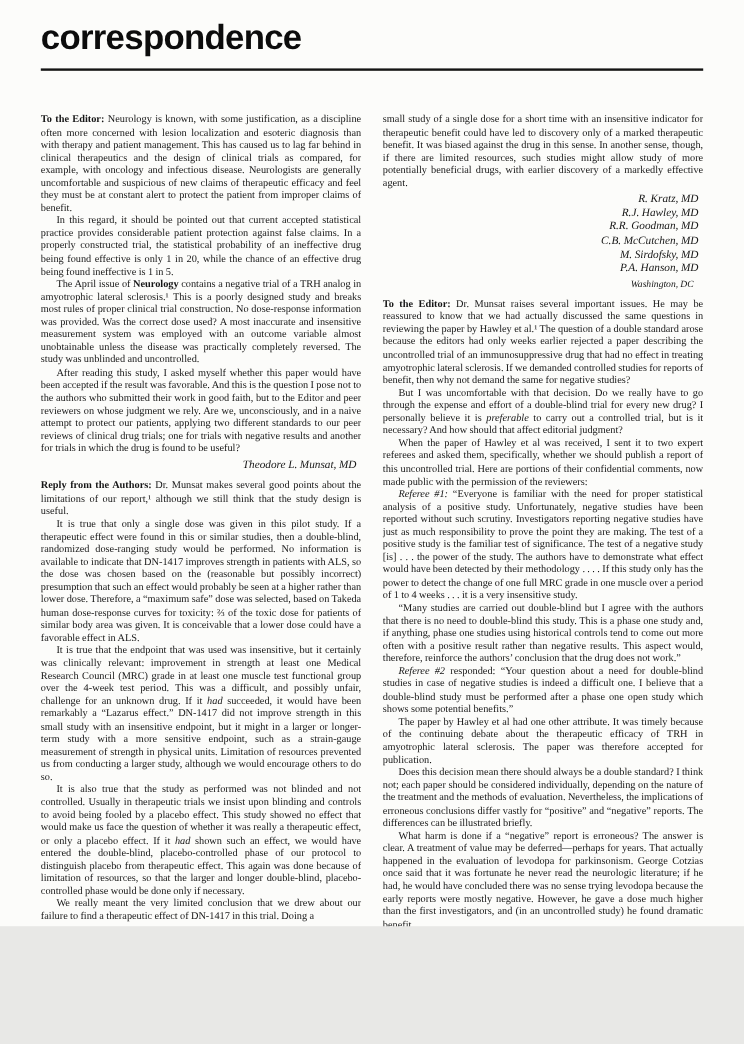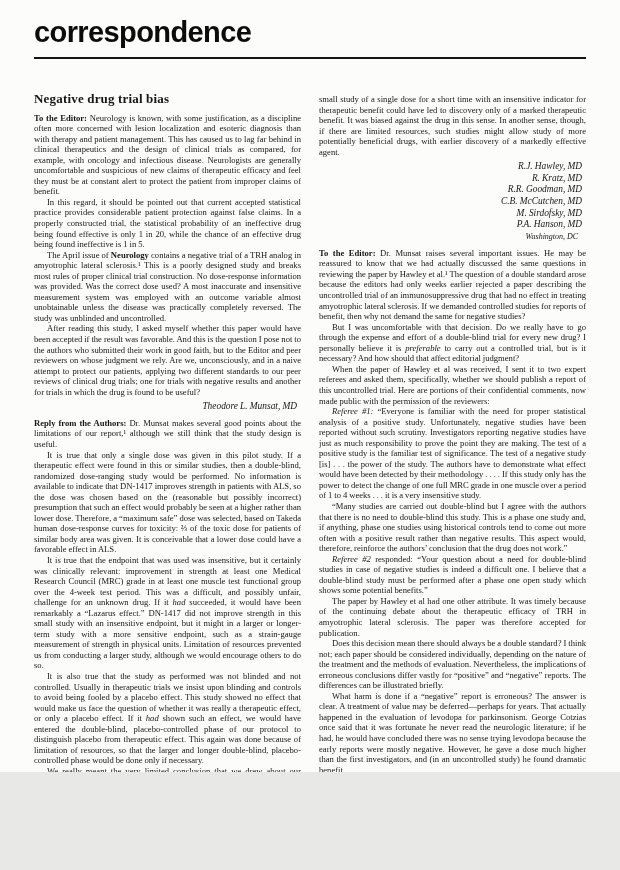--- a/index.html
+++ b/index.html
@@ -47,39 +47,38 @@
 </style>
 </head>
 <body>
 
 <div class="page">
   <h1 class="masthead">correspondence</h1>
   <div class="header-rule"></div>
 
   <div class="columns">
     <section class="col" id="col-left">
-        <h2 class="letter-heading"><span class="run-bold">Negative drug trial bias</span></h2>
         <p class="para"><span class="run-bold">To the Editor: </span><span class="run-plain">Neurology is known, with some justification, as a discipline often more concerned with lesion localization and esoteric diagnosis than with therapy and patient management. This has caused us to lag far behind in clinical therapeutics and the design of clinical trials as compared, for example, with oncology and infectious disease. Neurologists are generally uncomfortable and suspicious of new claims of therapeutic efficacy and feel they must be at constant alert to protect the patient from improper claims of benefit.</span></p>
         <p class="para indent"><span class="run-plain">In this regard, it should be pointed out that current accepted statistical practice provides considerable patient protection against false claims. In a properly constructed trial, the statistical probability of an ineffective drug being found effective is only 1 in 20, while the chance of an effective drug being found ineffective is 1 in 5.</span></p>
         <p class="para indent"><span class="run-plain">The April issue of </span><span class="run-bold">Neurology</span><span class="run-plain"> contains a negative trial of a TRH analog in amyotrophic lateral sclerosis.¹ This is a poorly designed study and breaks most rules of proper clinical trial construction. No dose-response information was provided. Was the correct dose used? A most inaccurate and insensitive measurement system was employed with an outcome variable almost unobtainable unless the disease was practically completely reversed. The study was unblinded and uncontrolled.</span></p>
         <p class="para indent"><span class="run-plain">After reading this study, I asked myself whether this paper would have been accepted if the result was favorable. And this is the question I pose not to the authors who submitted their work in good faith, but to the Editor and peer reviewers on whose judgment we rely. Are we, unconsciously, and in a naive attempt to protect our patients, applying two different standards to our peer reviews of clinical drug trials; one for trials with negative results and another for trials in which the drug is found to be useful?</span></p>
         <div class="sig">
           <div class="sig-line">Theodore L. Munsat, MD</div>
         </div>
         <p class="para"><span class="run-bold">Reply from the Authors: </span><span class="run-plain">Dr. Munsat makes several good points about the limitations of our report,¹ although we still think that the study design is useful.</span></p>
         <p class="para indent"><span class="run-plain">It is true that only a single dose was given in this pilot study. If a therapeutic effect were found in this or similar studies, then a double-blind, randomized dose-ranging study would be performed. No information is available to indicate that DN-1417 improves strength in patients with ALS, so the dose was chosen based on the (reasonable but possibly incorrect) presumption that such an effect would probably be seen at a higher rather than lower dose. Therefore, a “maximum safe” dose was selected, based on Takeda human dose-response curves for toxicity: ⅔ of the toxic dose for patients of similar body area was given. It is conceivable that a lower dose could have a favorable effect in ALS.</span></p>
         <p class="para indent"><span class="run-plain">It is true that the endpoint that was used was insensitive, but it certainly was clinically relevant: improvement in strength at least one Medical Research Council (MRC) grade in at least one muscle test functional group over the 4-week test period. This was a difficult, and possibly unfair, challenge for an unknown drug. If it </span><span class="run-italic">had</span><span class="run-plain"> succeeded, it would have been remarkably a “Lazarus effect.” DN-1417 did not improve strength in this small study with an insensitive endpoint, but it might in a larger or longer-term study with a more sensitive endpoint, such as a strain-gauge measurement of strength in physical units. Limitation of resources prevented us from conducting a larger study, although we would encourage others to do so.</span></p>
         <p class="para indent"><span class="run-plain">It is also true that the study as performed was not blinded and not controlled. Usually in therapeutic trials we insist upon blinding and controls to avoid being fooled by a placebo effect. This study showed no effect that would make us face the question of whether it was really a therapeutic effect, or only a placebo effect. If it </span><span class="run-italic">had</span><span class="run-plain"> shown such an effect, we would have entered the double-blind, placebo-controlled phase of our protocol to distinguish placebo from therapeutic effect. This again was done because of limitation of resources, so that the larger and longer double-blind, placebo-controlled phase would be done only if necessary.</span></p>
         <p class="para indent"><span class="run-plain">We really meant the very limited conclusion that we drew about our failure to find a therapeutic effect of DN-1417 in this trial. Doing a</span></p>
       </section>
     <section class="col" id="col-right">
         <p class="para"><span class="run-plain">small study of a single dose for a short time with an insensitive indicator for therapeutic benefit could have led to discovery only of a marked therapeutic benefit. It was biased against the drug in this sense. In another sense, though, if there are limited resources, such studies might allow study of more potentially beneficial drugs, with earlier discovery of a markedly effective agent.</span></p>
         <div class="sig">
+          <div class="sig-line">R. Kratz, MD</div>
           <div class="sig-line">R.J. Hawley, MD</div>
-          <div class="sig-line">R. Kratz, MD</div>
           <div class="sig-line">R.R. Goodman, MD</div>
           <div class="sig-line">C.B. McCutchen, MD</div>
           <div class="sig-line">M. Sirdofsky, MD</div>
           <div class="sig-line">P.A. Hanson, MD</div>
           <div class="sig-small">Washington, DC</div>
         </div>
         <p class="para"><span class="run-bold">To the Editor: </span><span class="run-plain">Dr. Munsat raises several important issues. He may be reassured to know that we had actually discussed the same questions in reviewing the paper by Hawley et al.¹ The question of a double standard arose because the editors had only weeks earlier rejected a paper describing the uncontrolled trial of an immunosuppressive drug that had no effect in treating amyotrophic lateral sclerosis. If we demanded controlled studies for reports of benefit, then why not demand the same for negative studies?</span></p>
         <p class="para indent"><span class="run-plain">But I was uncomfortable with that decision. Do we really have to go through the expense and effort of a double-blind trial for every new drug? I personally believe it is </span><span class="run-italic">preferable</span><span class="run-plain"> to carry out a controlled trial, but is it necessary? And how should that affect editorial judgment?</span></p>
         <p class="para indent"><span class="run-plain">When the paper of Hawley et al was received, I sent it to two expert referees and asked them, specifically, whether we should publish a report of this uncontrolled trial. Here are portions of their confidential comments, now made public with the permission of the reviewers:</span></p>
         <p class="para indent"><span class="run-italic">Referee #1: </span><span class="run-plain">“Everyone is familiar with the need for proper statistical analysis of a positive study. Unfortunately, negative studies have been reported without such scrutiny. Investigators reporting negative studies have just as much responsibility to prove the point they are making. The test of a positive study is the familiar test of significance. The test of a negative study [is] . . . the power of the study. The authors have to demonstrate what effect would have been detected by their methodology . . . . If this study only has the power to detect the change of one full MRC grade in one muscle over a period of 1 to 4 weeks . . . it is a very insensitive study.</span></p>

